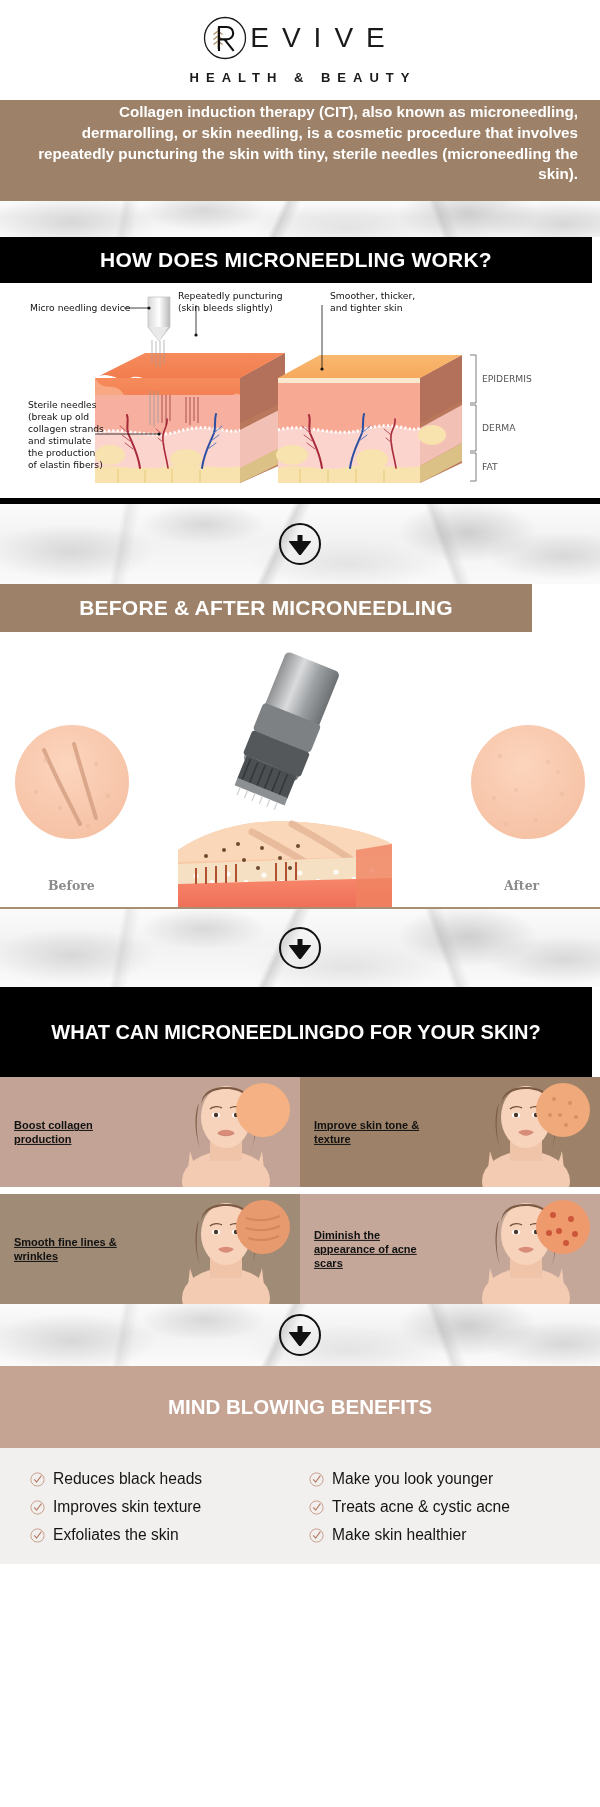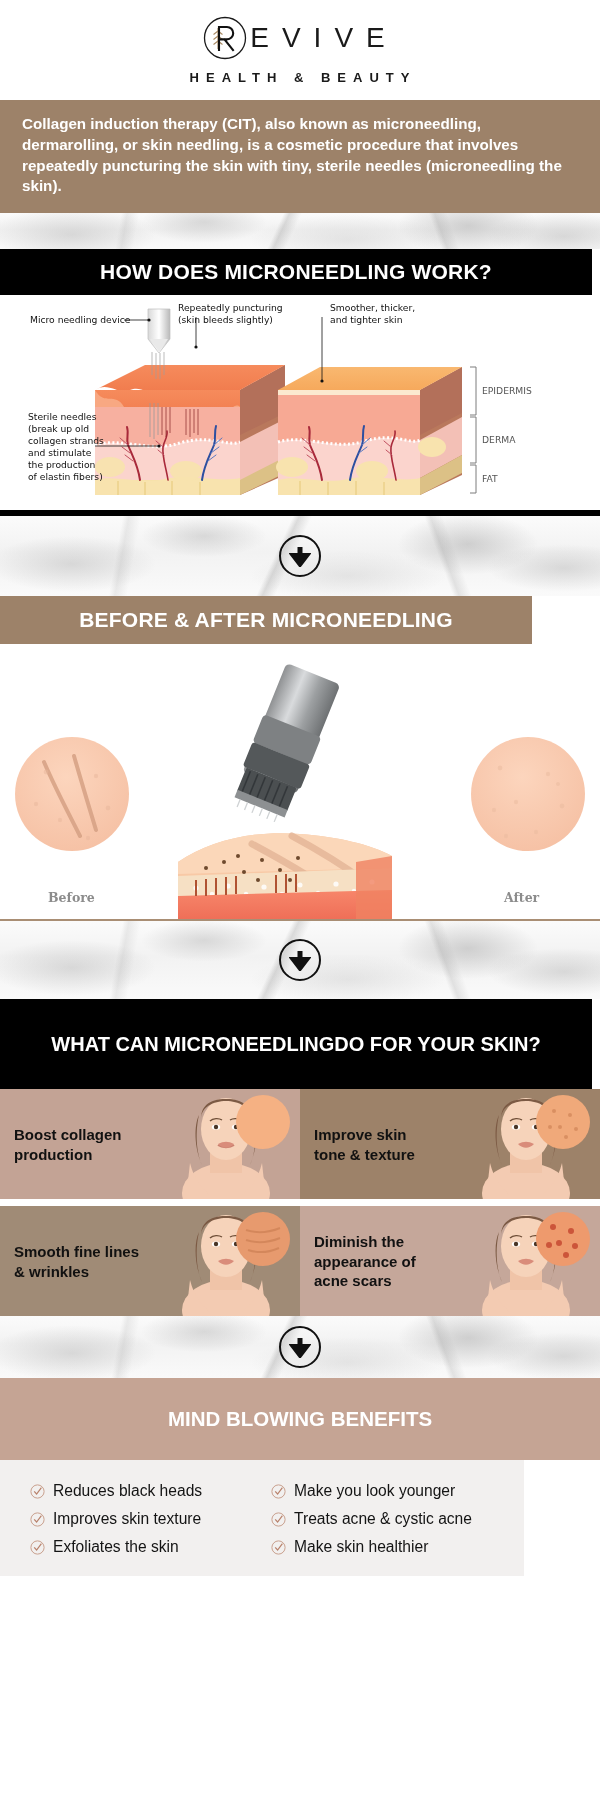--- a/index.html
+++ b/index.html
@@ -26,21 +26,21 @@
     line-height:1;
   }
   .logo-sub{
     font-size:13px; letter-spacing:7px; font-weight:700; color:#1a1a1a;
     margin-top:9px; margin-left:6px;
   }
 
   
   .intro-band{
     width:600px; background:#9d8269; color:#ffffff;
-    padding:14px 22px 16px 22px; text-align:left;
+    padding:2px 22px 16px 22px; text-align:right;
   }
   .intro-text{ font-size:15.2px; font-weight:700; line-height:1.37; }
 
   
   .marble{
     width:600px; position:relative; overflow:hidden;
     background:
       radial-gradient(ellipse 120px 40px at 12% 60%, rgba(150,150,150,.30), transparent 70%),
       radial-gradient(ellipse 90px 30px at 34% 25%, rgba(130,130,130,.26), transparent 70%),
       radial-gradient(ellipse 140px 36px at 58% 75%, rgba(160,160,160,.22), transparent 70%),
@@ -88,33 +88,33 @@
   
   .ba-section{ width:600px; height:275px; background:#fff; position:relative; }
 
   .rule-brown{ width:600px; height:2px; background:#a98e74; }
 
   
   .grid4{ width:600px; display:grid; grid-template-columns:1fr 1fr; }
   .cell{ position:relative; height:110px; overflow:hidden; }
   .cell-text{
     position:absolute; left:14px; top:50%; transform:translateY(-50%);
-    font-size:15px; font-weight:700; color:#111; line-height:1.28;
-    z-index:4; width:128px;
+    font-size:11px; font-weight:700; color:#111; line-height:1.28;
+    z-index:4; width:128px;text-decoration:underline;
   }
   .cell .face{ position:absolute; right:14px; bottom:0; width:120px; height:110px; }
   .cell .blob{
     position:absolute; right:10px; top:6px; width:54px; height:54px;
     border-radius:50%; z-index:3;
   }
   .grid-gap{ width:600px; height:7px; background:#ffffff; }
 
   
   .benefits{
-    width:524px; background:#f2f0ef; padding:22px 30px 20px 30px;
+    width:600px; background:#f2f0ef; padding:22px 30px 20px 30px;
     display:grid; grid-template-columns:1fr 1fr; gap:10px 18px;text-align:center;
   }
   .b-item{ display:flex; align-items:center; gap:8px; }
   .b-check{ width:15px; height:15px; flex:0 0 auto; }
   .b-text{ font-size:15.6px; color:#141414; font-weight:400; }
 </style>
 </head>
 <body>
 
 <div class="logo-header">

